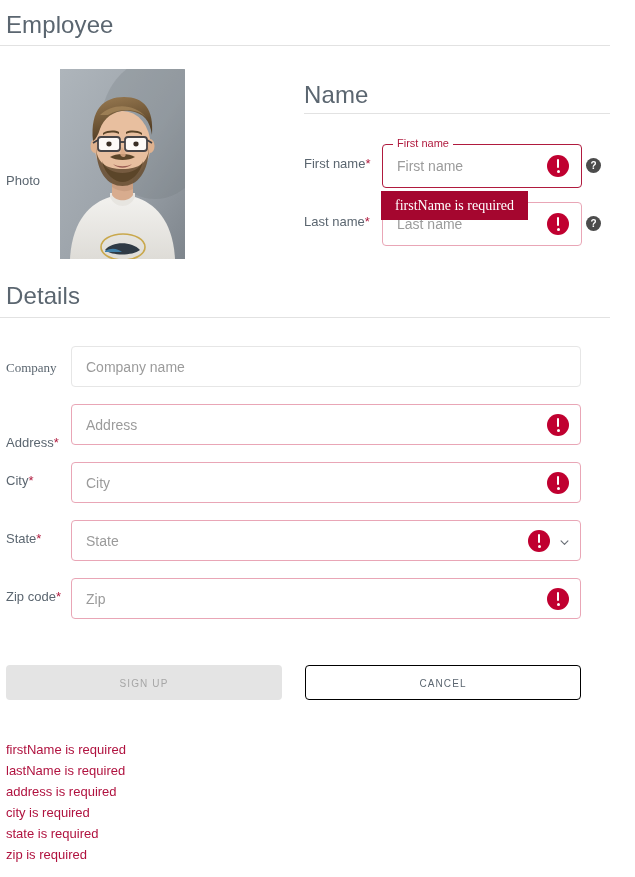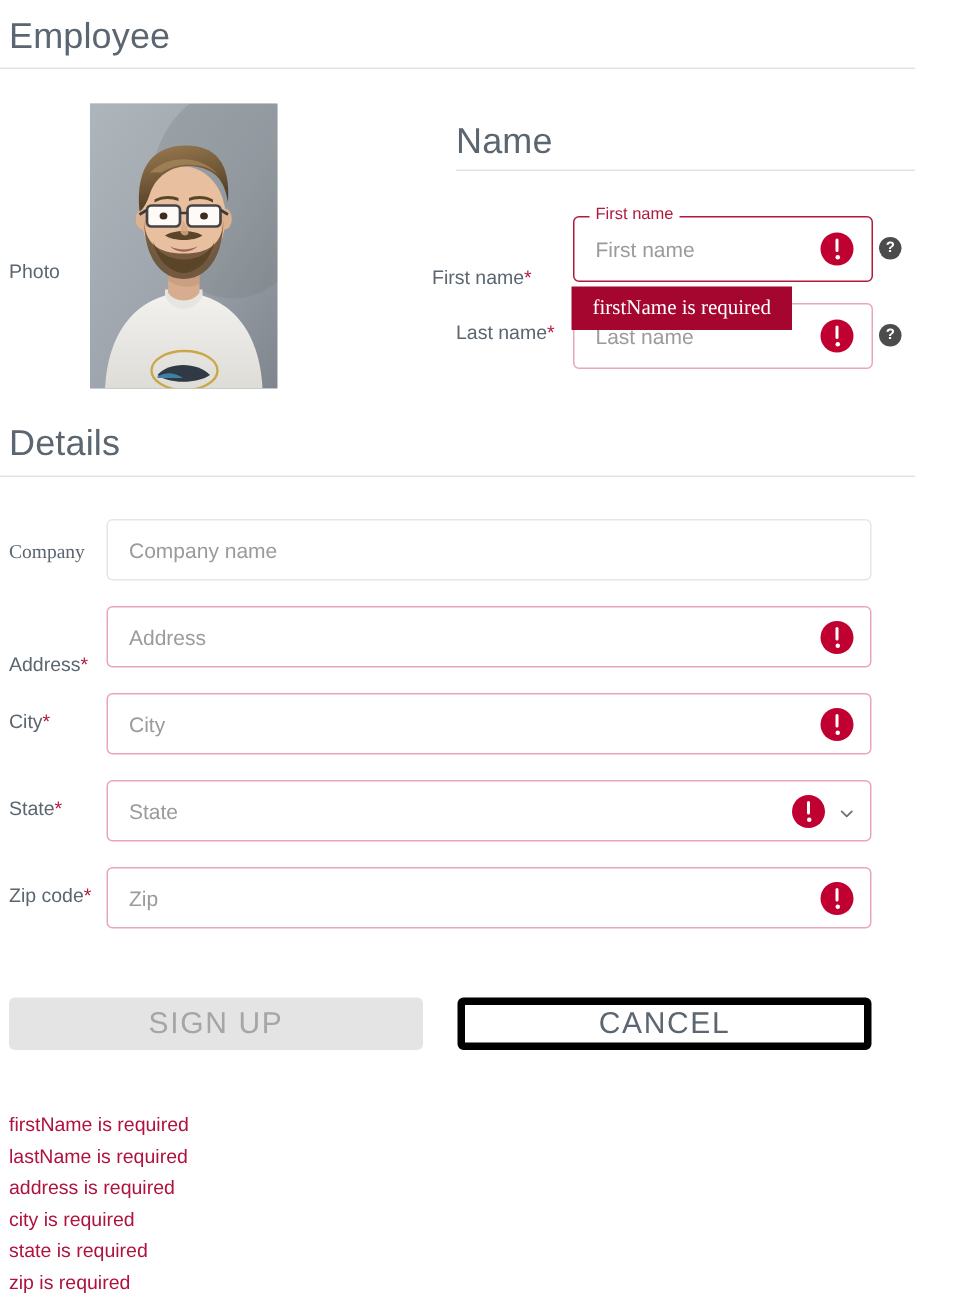--- a/index.html
+++ b/index.html
@@ -139,34 +139,34 @@
     line-height: 29px;
     padding: 0 14px;
     white-space: nowrap;
     z-index: 30;
   }
 
   
   .btn {
     position: absolute;
     border-radius: 4px;
-    font-size: 20px;
+    font-size: 10px;
     letter-spacing: 1.1px;
     text-align: center;
     font-family: "Liberation Sans", sans-serif;
   }
   .btn-disabled {
     background: #e4e4e4;
     color: #a6a6a6;
     border: none;
   }
   .btn-outline {
     background: #fff;
     color: #5b6670;
-    border: 5px solid #000000;
+    border: 1px solid #000000;
   }
   .btn-inner {
     position: absolute;
     left: 0; right: 0; top: 50%;
     transform: translateY(-50%);
   }
 
   
   .err-list { position: absolute; }
   .err-line {
@@ -249,21 +249,21 @@
       <ellipse cx="49" cy="75" rx="2.6" ry="2.4" fill="#3a2e24"></ellipse>
       <ellipse cx="76" cy="75" rx="2.6" ry="2.4" fill="#3a2e24"></ellipse>
 
       <path d="M62 78 C60 84 59 87 63 88 C66 88 66 86 65 83 Z" fill="#d9a884" opacity="0.85"></path>
     </svg>
   </div>
 
   <div class="section-title" style="left:304px; top:81px;">Name</div>
   <div class="divider" style="left:304px; top:113px; width:306px;"></div>
 
-  <div class="row-label" style="left:288px; top:156px;margin-top:21px;">
+  <div class="row-label" style="left:304px; top:156px;">
     <span>First name</span><span class="req-star">*</span>
   </div>
   <div class="field focused-error" style="left:382px; top:144px; width:200px; height:44px;">
     <span class="notch-label">First name</span>
     <span class="field-text">First name</span>
     <span class="err-icon" style="right:12px;"></span>
   </div>
   <div class="help-icon" style="left:586px; top:158px;">?</div>
 
   <div class="row-label" style="left:304px; top:214px;">

